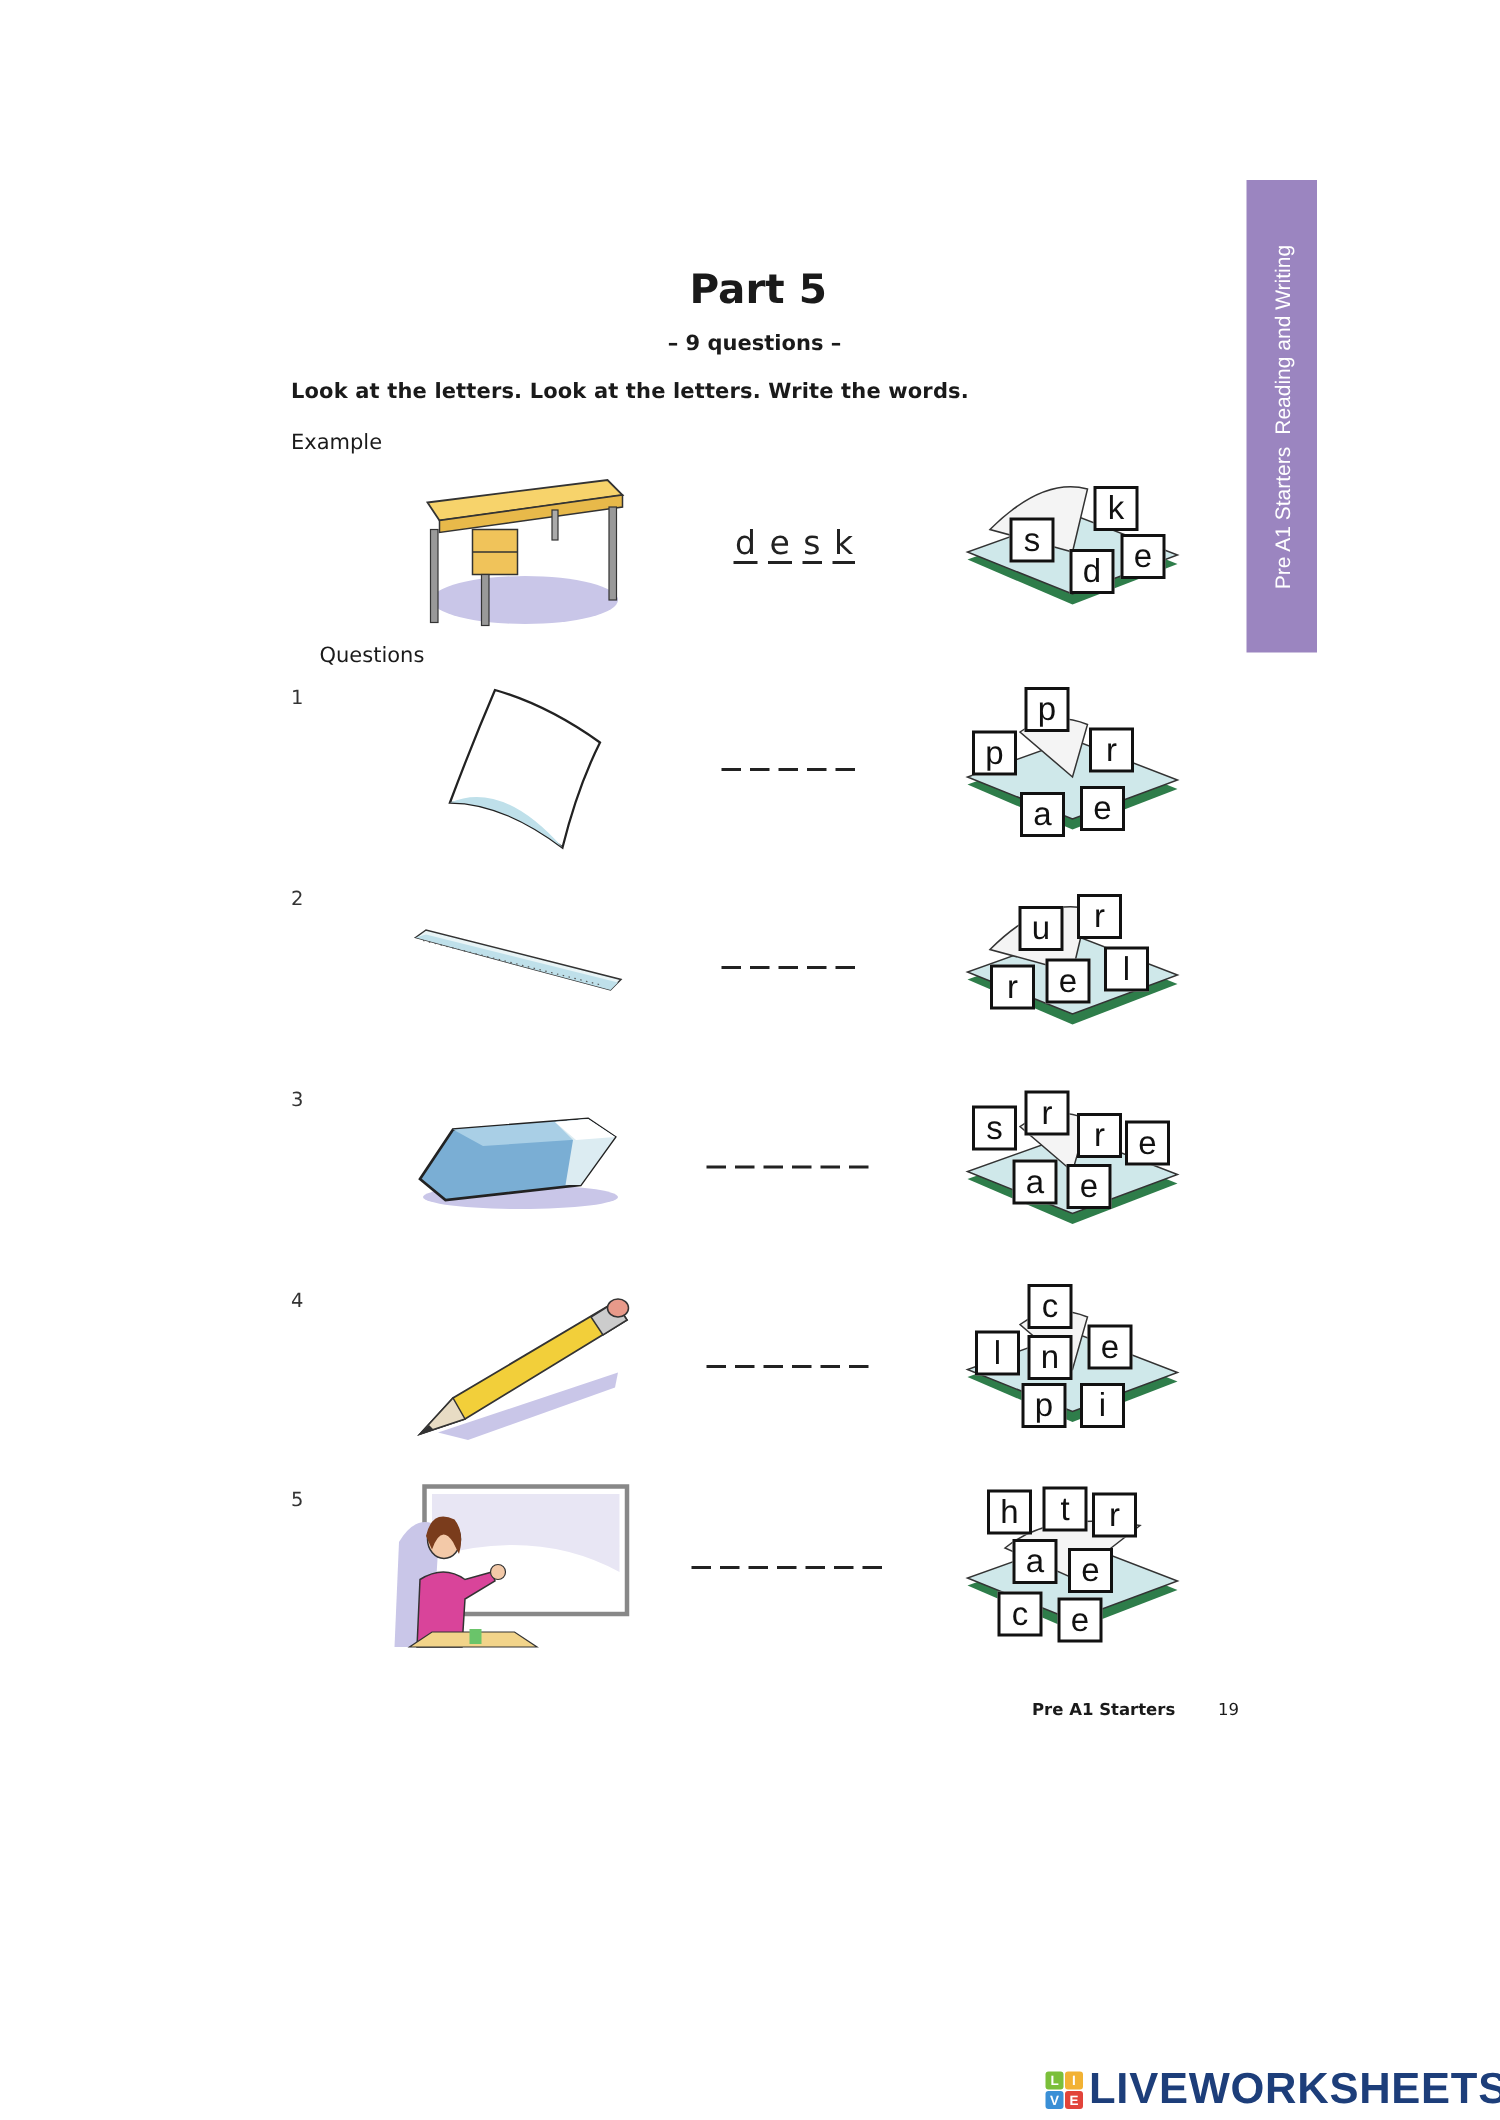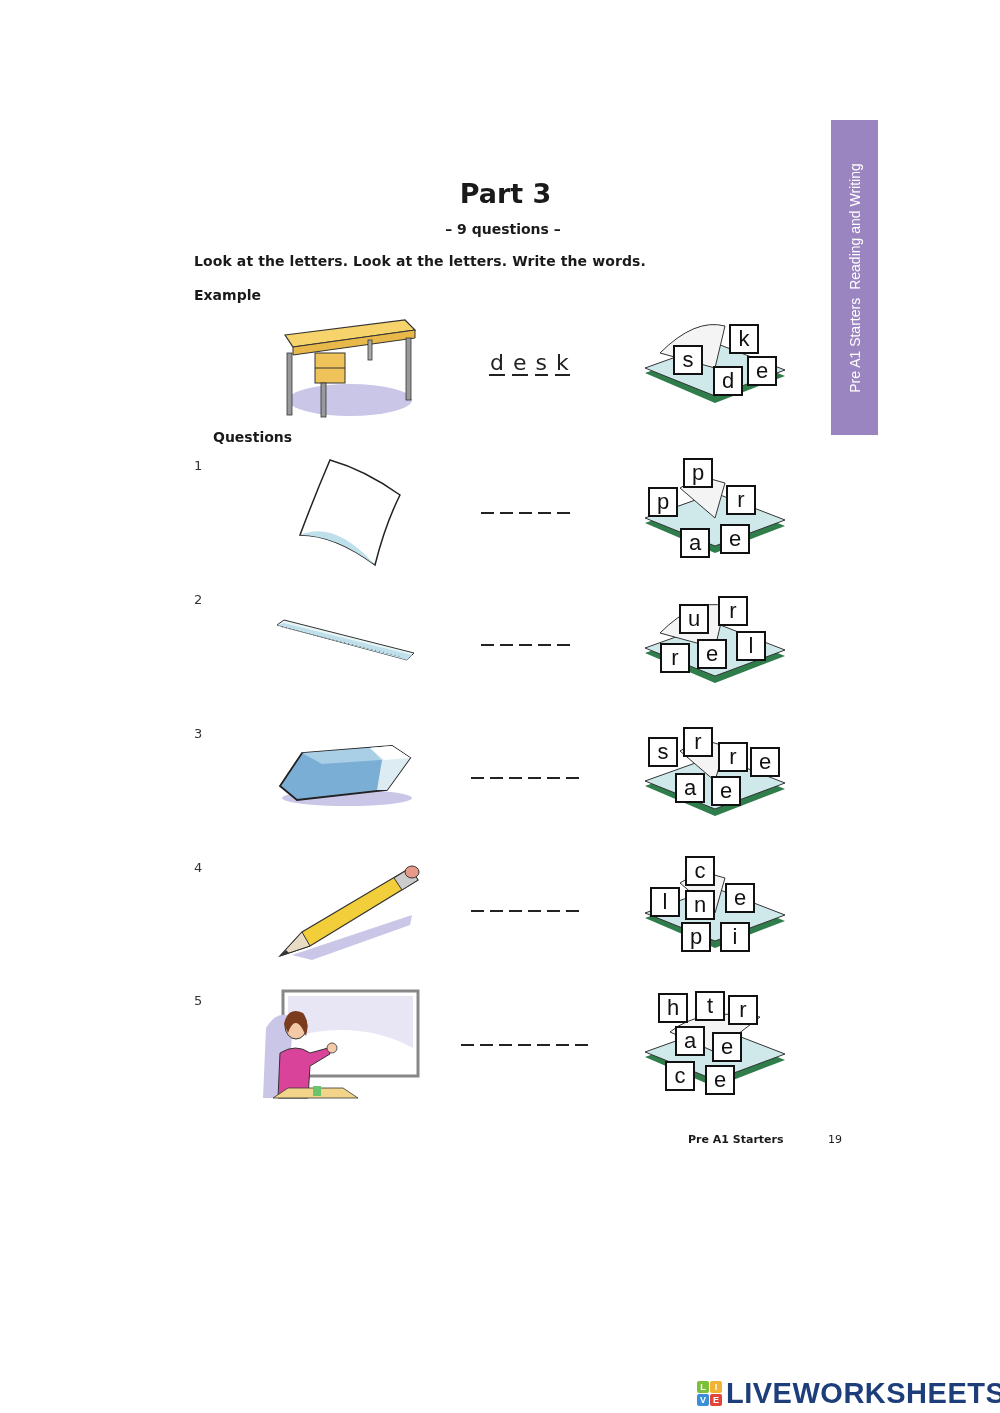--- a/index.html
+++ b/index.html
@@ -2,48 +2,48 @@
 <html><head>
 <meta charset="utf-8">
 <style>
   html,body{margin:0;padding:0;background:#ffffff;}
   body{width:1000px;height:1413px;position:relative;overflow:hidden;font-family:"DejaVu Sans",sans-serif;color:#1a1a1a;}
   .abs{position:absolute;}
   .title{left:0;width:1000px;top:178px;text-align:center;font-size:27px;font-weight:bold;padding-left:6px;box-sizing:border-box;}
   .title span{display:inline-block;margin-left:5px;}
   .subtitle{left:0;width:1000px;top:221px;text-align:center;font-size:14px;font-weight:bold;padding-left:6px;box-sizing:border-box;}
   .instr{left:194px;top:253px;font-size:14px;font-weight:bold;letter-spacing:0.1px;}
-  .label{left:194px;font-size:14px;font-weight:bold;}
+  .label{left:194px;font-size:14px;font-weight:normal;}
   .qnum{left:194px;font-size:13px;color:#333;}
   .sidebar{left:831px;top:120px;width:47px;height:315px;background:#9b85c0;}
   .sidebar-text{position:absolute;left:50%;top:50%;transform:translate(-50%,-50%) rotate(-90deg);white-space:nowrap;color:#ffffff;font-family:"Liberation Sans",sans-serif;font-size:14px;}
   .sidebar-text .sep{display:inline-block;width:8px;}
   .answer{font-family:"DejaVu Sans",sans-serif;font-size:22px;color:#222;display:flex;gap:7px;}
   .answer .ch{border-bottom:2px solid #222;line-height:22px;padding:0 1px;}
   .blanks{display:flex;gap:6px;}
   .blanks .d{width:13px;height:2px;background:#222;}
   .tile{position:absolute;width:30px;height:30px;background:#fff;border:2px solid #111;box-sizing:border-box;display:flex;align-items:center;justify-content:center;font-family:"Liberation Sans",sans-serif;font-size:22px;line-height:1;color:#111;}
   .book{position:absolute;width:150px;height:100px;}
   .footer-label{left:688px;top:1133px;font-size:11px;font-weight:bold;}
-  .footer-page{left:812px;top:1133px;font-size:11px;margin-left:16px;}
+  .footer-page{left:812px;top:1133px;font-size:11px;}
   .lw{left:697px;top:1377px;display:flex;align-items:center;gap:4px;}
   .lw-logo{display:grid;grid-template-columns:12px 12px;grid-template-rows:12px 12px;gap:1px;}
   .lw-logo span{display:flex;align-items:center;justify-content:center;font-size:9px;font-weight:bold;color:#fff;border-radius:2px;font-family:"Liberation Sans",sans-serif;}
   .lw-text{font-family:"Liberation Sans",sans-serif;font-weight:bold;font-size:29px;color:#1d3e7a;letter-spacing:0.5px;}
 </style>
 </head>
 <body>
 
 <div class="abs sidebar">
   <div class="sidebar-text">
     <span>Pre A1 Starters</span><span class="sep"></span><span>Reading and Writing</span>
   </div>
 </div>
 
-<div class="abs title"><span>Part 3</span></div>
+<div class="abs title"><span>Part 5</span></div>
 <div class="abs subtitle">– 9 questions –</div>
 <div class="abs instr">Look at the letters. Look at the letters. Write the words.</div>
 
 <div class="abs label" style="top:287px;">Example</div>
 
 <svg class="abs" style="left:275px;top:305px;" width="145" height="115">
   <ellipse cx="75" cy="95" rx="62" ry="16" fill="#c9c6e8"></ellipse>
   <polygon points="10,30 130,15 140,25 18,42" fill="#f7d36b" stroke="#333" stroke-width="1.2"></polygon>
   <polygon points="18,42 140,25 140,33 18,50" fill="#e8b94a" stroke="#333" stroke-width="1"></polygon>
   <rect x="40" y="48" width="30" height="30" fill="#f0c35a" stroke="#333" stroke-width="1"></rect>

